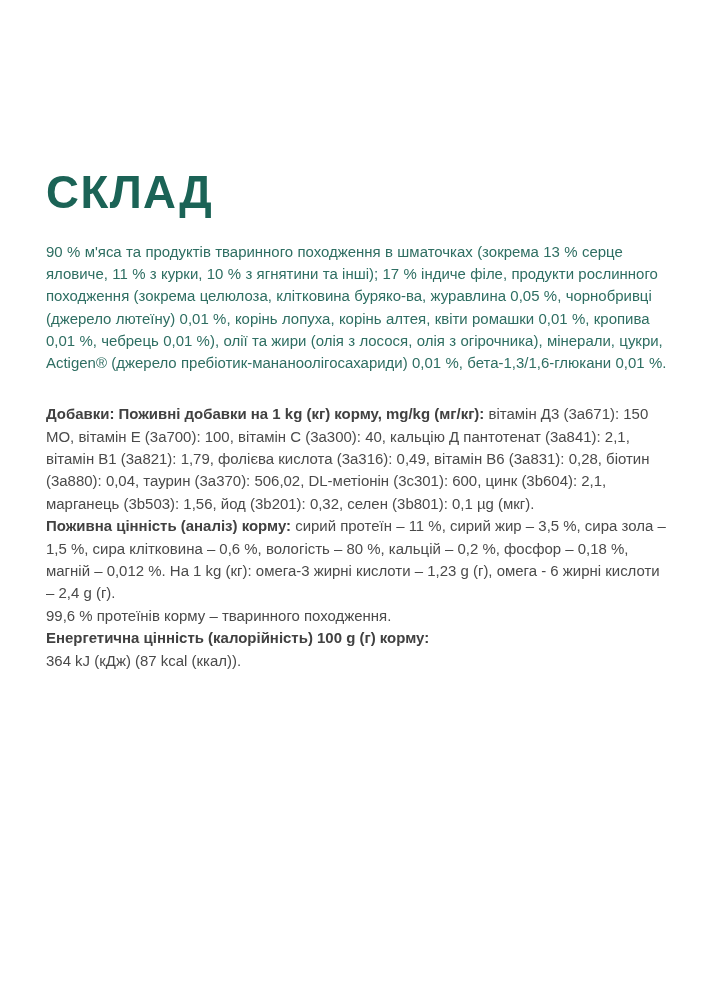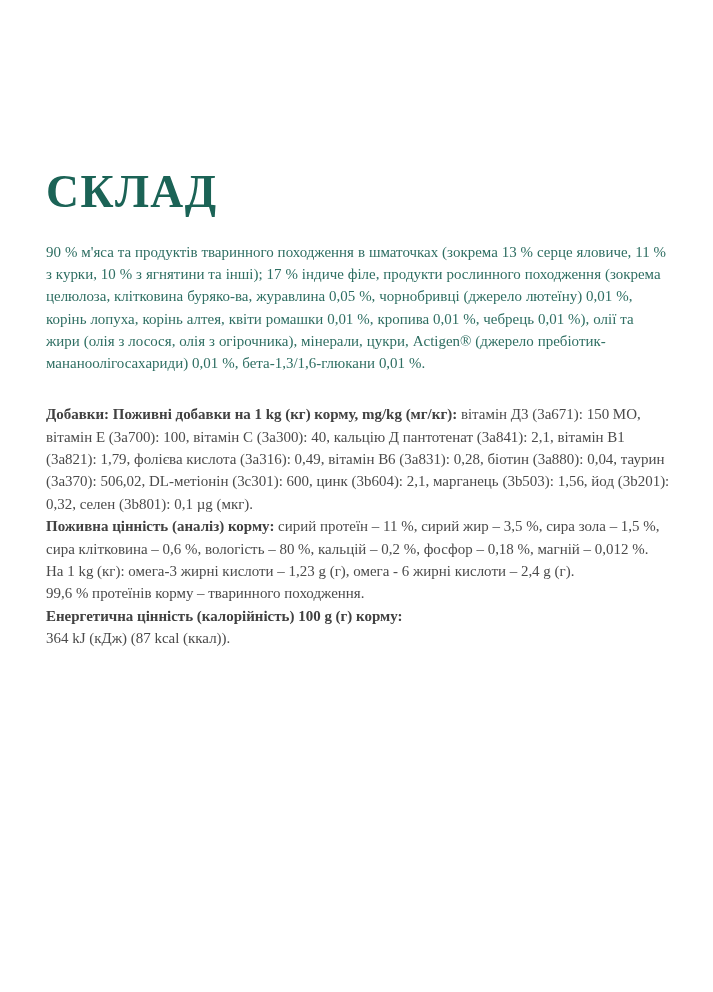--- a/index.html
+++ b/index.html
@@ -13,21 +13,20 @@
     font-family: "Liberation Sans", "DejaVu Sans", sans-serif;
     overflow: hidden;
   }
 
   .page {
     position: relative;
     width: 713px;
     height: 927px;
     background: #ffffff;
     box-sizing: border-box;
-    font-family: Liberation Serif, serif;
   }
 
   .content {
     position: absolute;
     left: 46px;
     top: 168px;
     width: 624px;
   }
 
   

